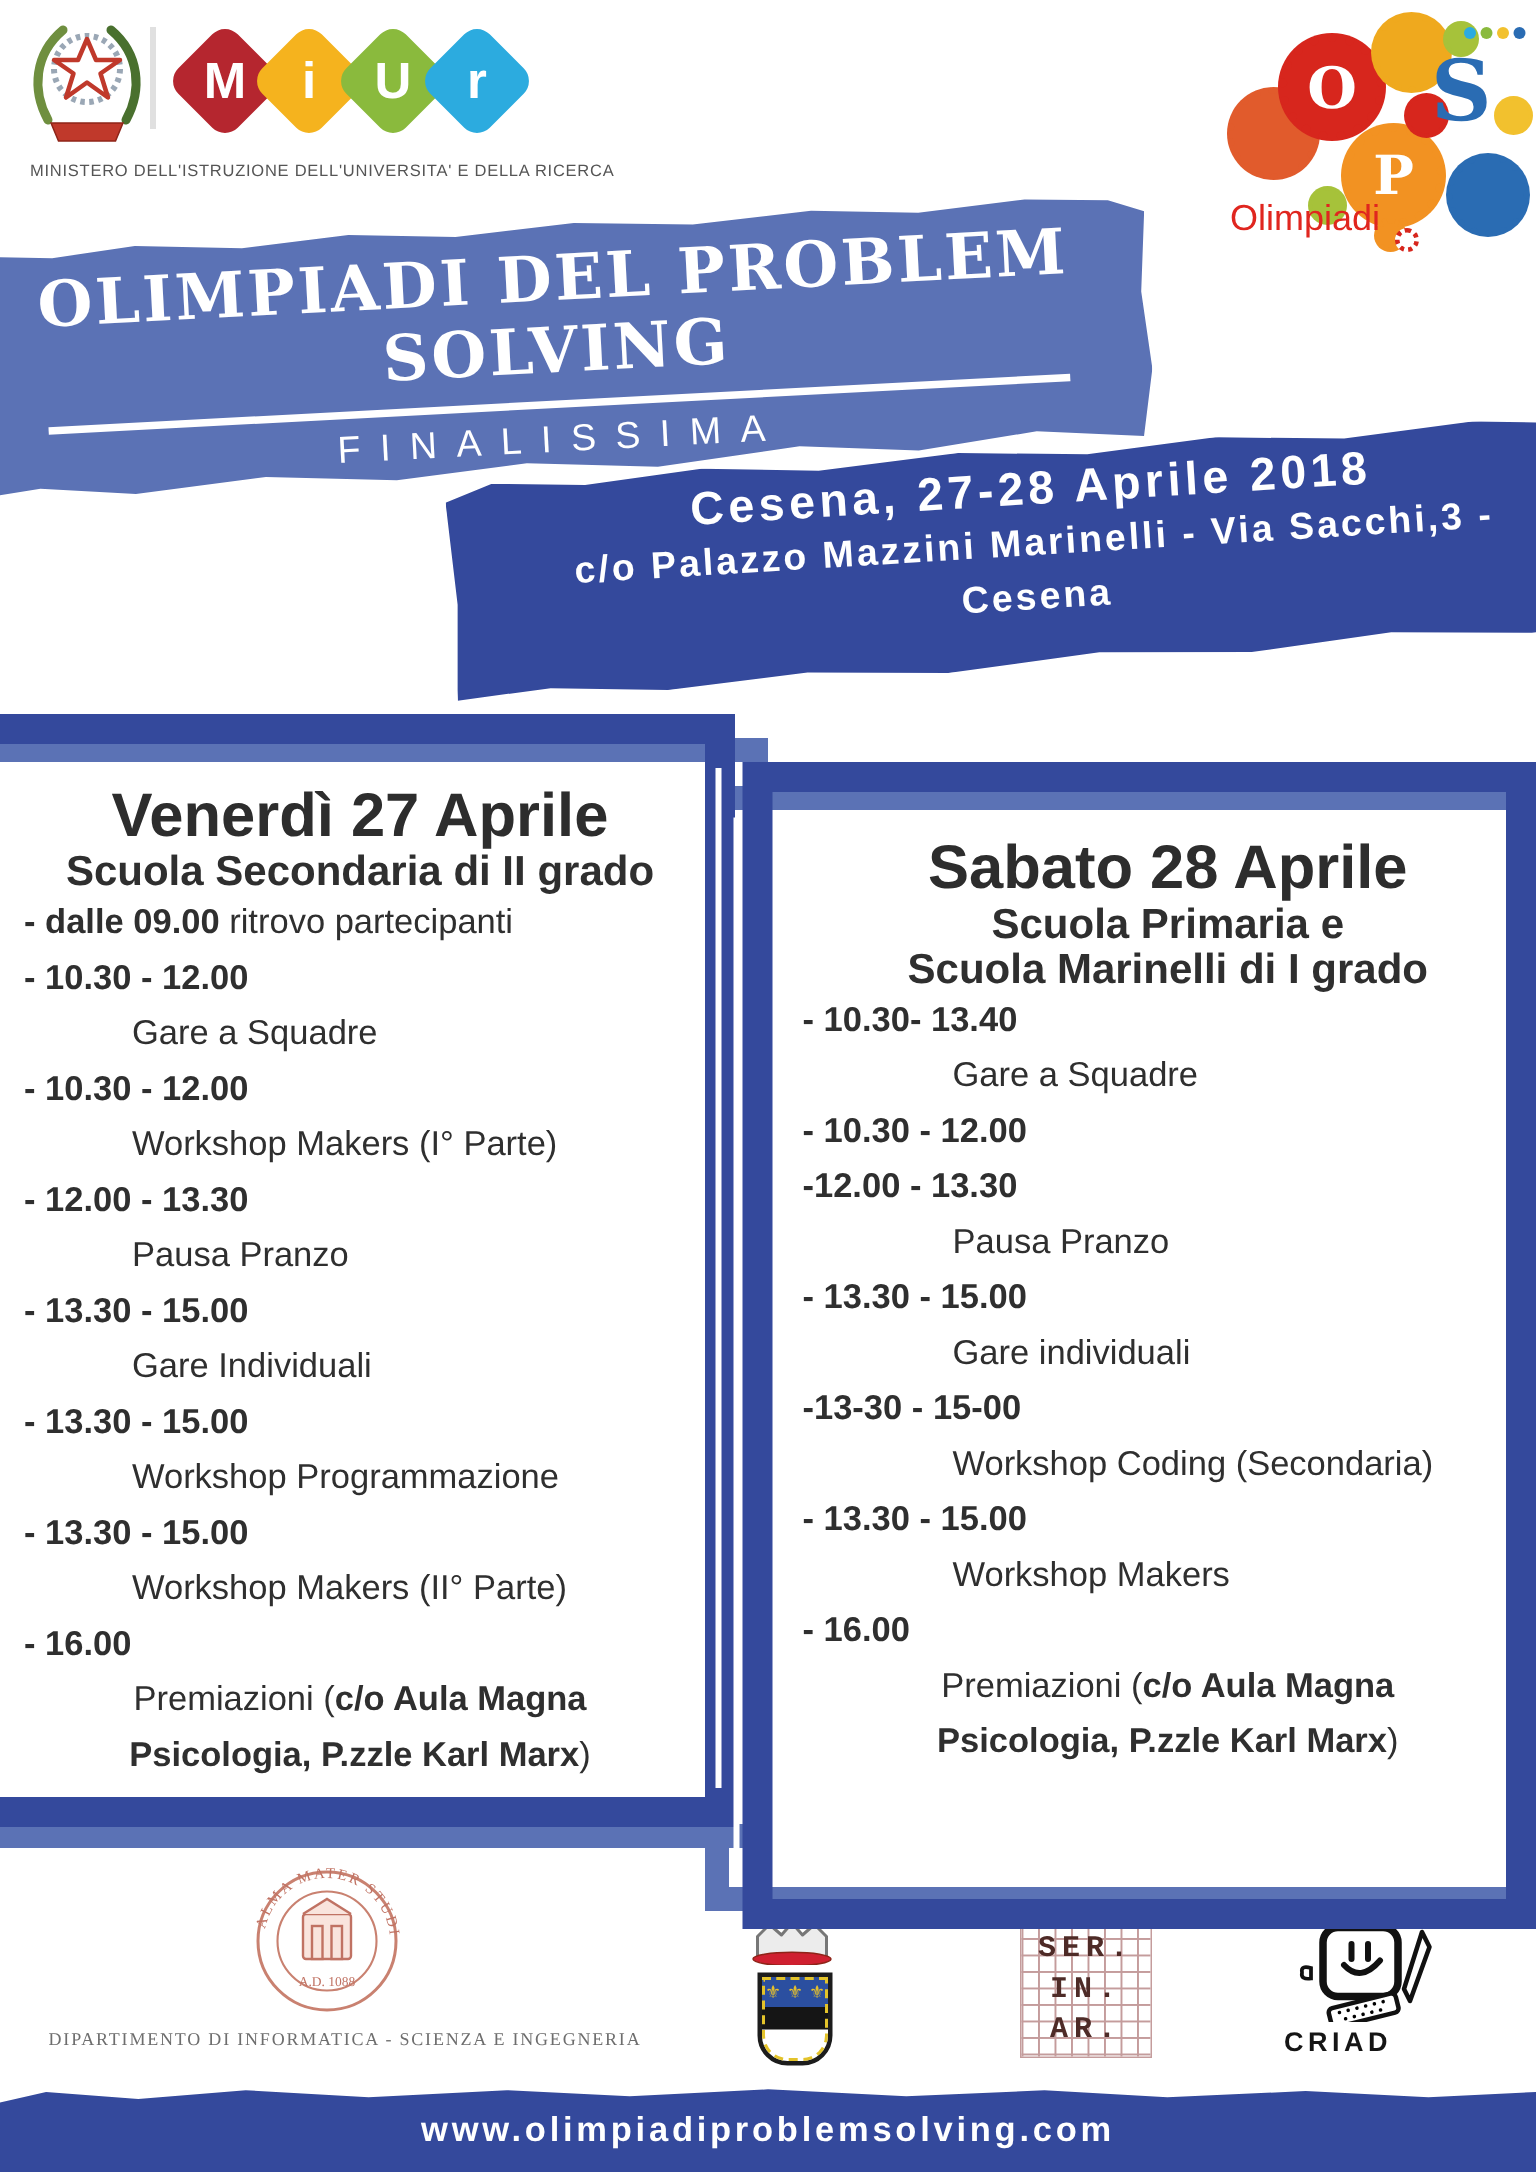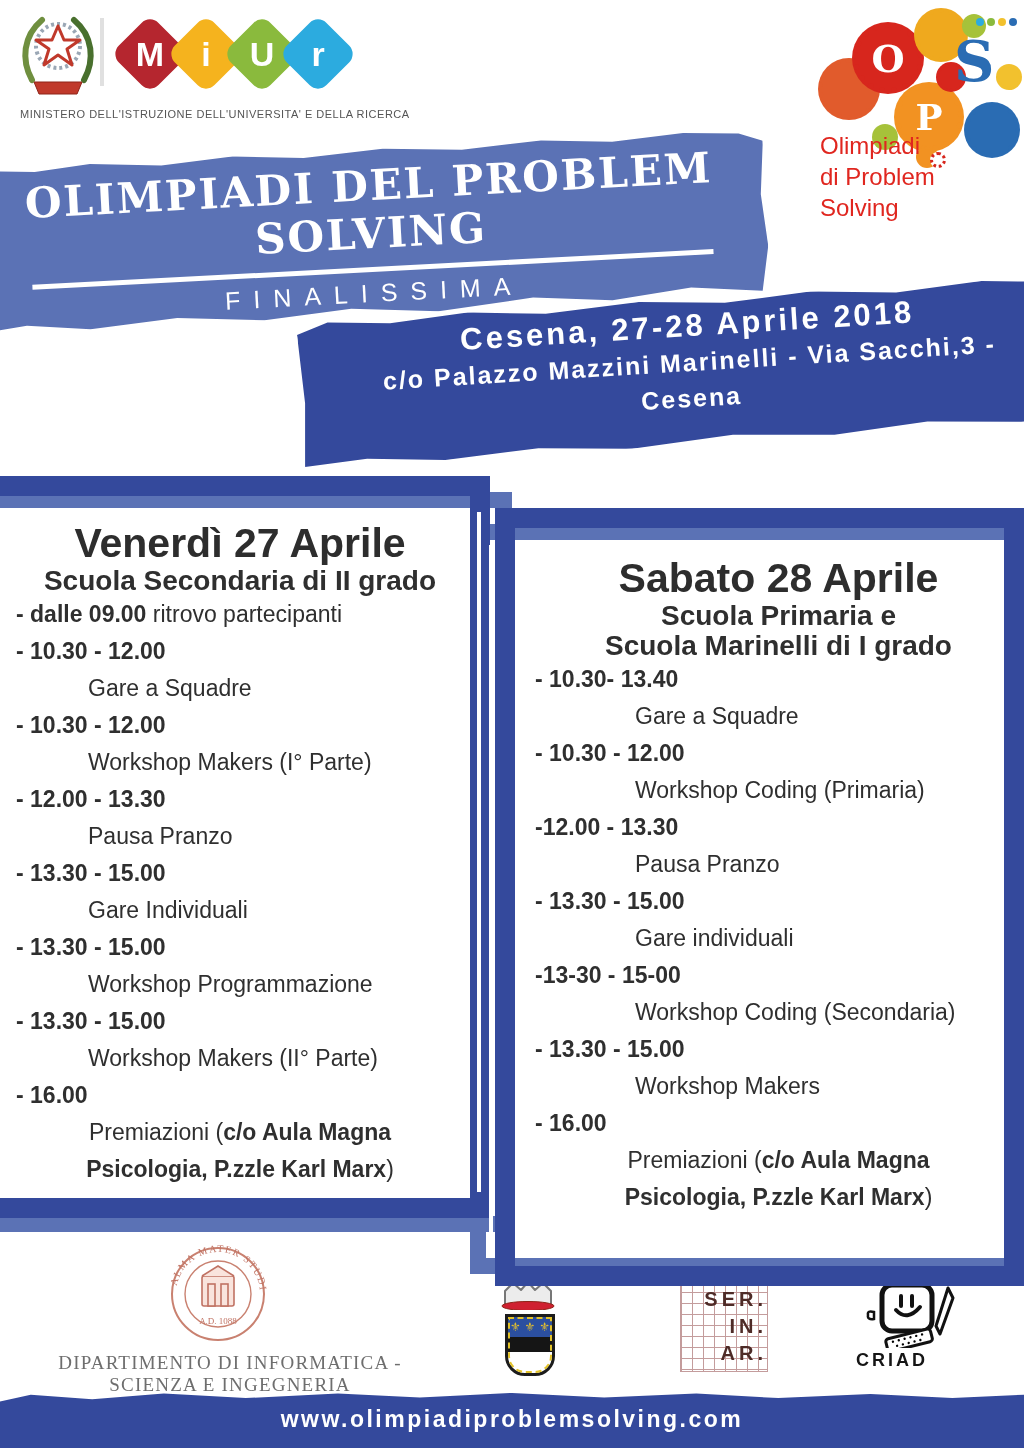--- a/index.html
+++ b/index.html
@@ -70,32 +70,32 @@
   .col-title{font-size:41px;font-weight:bold;text-align:center;color:#2d2d2d;line-height:46px;}
   .col-sub{font-size:28px;font-weight:bold;text-align:center;line-height:30px;}
   .line{font-size:23px;line-height:37px;color:var(--ink);}
   .t{font-weight:bold;}
   .actL{padding-left:72px;}
   .actR{padding-left:100px;}
   .award{width:380px;margin:0 auto;text-align:center;}
   
   .seal{position:absolute;left:156px;top:1242px;}
   .dep-caption{position:absolute;left:18px;top:1352px;width:424px;text-align:center;
-    font-family:"Liberation Serif",serif;font-size:19px;letter-spacing:1.2px;color:#6e6e6e;}
+    font-family:"Liberation Serif",serif;font-size:12px;letter-spacing:1.2px;color:#6e6e6e;}
   .arms{position:absolute;left:498px;top:1278px;width:64px;height:98px;}
   .shield{width:50px;height:62px;margin:0 auto;border:3px solid #1c1c1c;border-radius:0 0 20px 20px;
     overflow:hidden;outline:2px dashed #e3c32a;outline-offset:-5px;box-sizing:border-box;}
   .band-blue{height:20px;background:#2b4fa0;display:flex;justify-content:space-around;align-items:center;
     color:#e7c12c;font-size:12px;line-height:12px;}
   .band-black{height:15px;background:#151515;}
   .serinar{position:absolute;left:680px;top:1280px;width:88px;height:92px;border:1px solid #c49c9c;
     background-image:linear-gradient(#c49c9c 1px,transparent 1px),linear-gradient(90deg,#c49c9c 1px,transparent 1px);
     background-size:11px 11px;box-sizing:border-box;padding-top:5px;}
-  .serinar div{font-family:Liberation Sans, sans-serif;font-weight:bold;font-size:20px;line-height:27px;
-    letter-spacing:4px;text-align:right;color:#4e2b27;}
+  .serinar div{font-family:Liberation Mono, monospace;font-weight:bold;font-size:20px;line-height:27px;
+    letter-spacing:4px;text-align:center;color:#4e2b27;}
   .criad{position:absolute;left:856px;top:1282px;width:110px;height:92px;text-align:left;}
   .criad-label{font-weight:bold;font-size:18px;letter-spacing:3px;color:#151515;margin-top:-2px;}
   
   .footer{position:absolute;left:0;top:1390px;width:1024px;height:58px;background:var(--dark);z-index:6;
     clip-path:polygon(0 20%,3% 8%,9% 16%,16% 6%,24% 14%,33% 6%,41% 13%,50% 5%,59% 13%,68% 6%,76% 14%,85% 7%,93% 14%,100% 8%,100% 100%,0 100%);
     display:flex;align-items:center;justify-content:center;text-align:center;}
   .footer a{color:#fff;font-weight:bold;font-size:23px;letter-spacing:2.5px;text-decoration:none;}
 </style>
 </head>
 <body>
@@ -142,21 +142,20 @@
   <div class="gear g9"></div>
   <div class="gear g10"></div>
   <div class="gear g11"></div>
   <div class="ops-s">S</div>
   <div class="dot" style="left:164px;background:#2cabdf;"></div>
   <div class="dot" style="left:175px;background:#8aba3d;"></div>
   <div class="dot" style="left:186px;background:#f2c12e;"></div>
   <div class="dot" style="left:197px;background:#2a6cb3;"></div>
   <div class="ops-caption">
     <div>Olimpiadi</div>
-    <div>di Problem Solving</div>
   </div>
 </div>
 
 <div class="banner1">
   <h1>
     <span>OLIMPIADI DEL PROBLEM</span><br>
     <span>SOLVING</span>
   </h1>
   <div class="b1-rule"></div>
   <div class="b1-sub">FINALISSIMA</div>
@@ -194,21 +193,20 @@
 <div class="frame rframeM"></div>
 <div class="frame rframeD"></div>
 <div class="rline"></div>
 <div class="rcontent">
   <div class="col-title">Sabato 28 Aprile</div>
   <div class="col-sub">Scuola Primaria e</div>
   <div class="col-sub">Scuola Marinelli di I grado</div>
   <div class="line t">- 10.30- 13.40</div>
   <div class="line actR">Gare a Squadre</div>
   <div class="line t">- 10.30 - 12.00</div>
-  <div class="line actR">Workshop Coding (Primaria)</div>
   <div class="line t">-12.00 - 13.30</div>
   <div class="line actR">Pausa Pranzo</div>
   <div class="line t">- 13.30 - 15.00</div>
   <div class="line actR">Gare individuali</div>
   <div class="line t">-13-30 - 15-00</div>
   <div class="line actR">Workshop Coding (Secondaria)</div>
   <div class="line t">- 13.30 - 15.00</div>
   <div class="line actR">Workshop Makers</div>
   <div class="line t">- 16.00</div>
   <div class="line award"><span>Premiazioni (</span><span class="t">c/o Aula Magna Psicologia, P.zzle Karl Marx</span><span>)</span></div>

